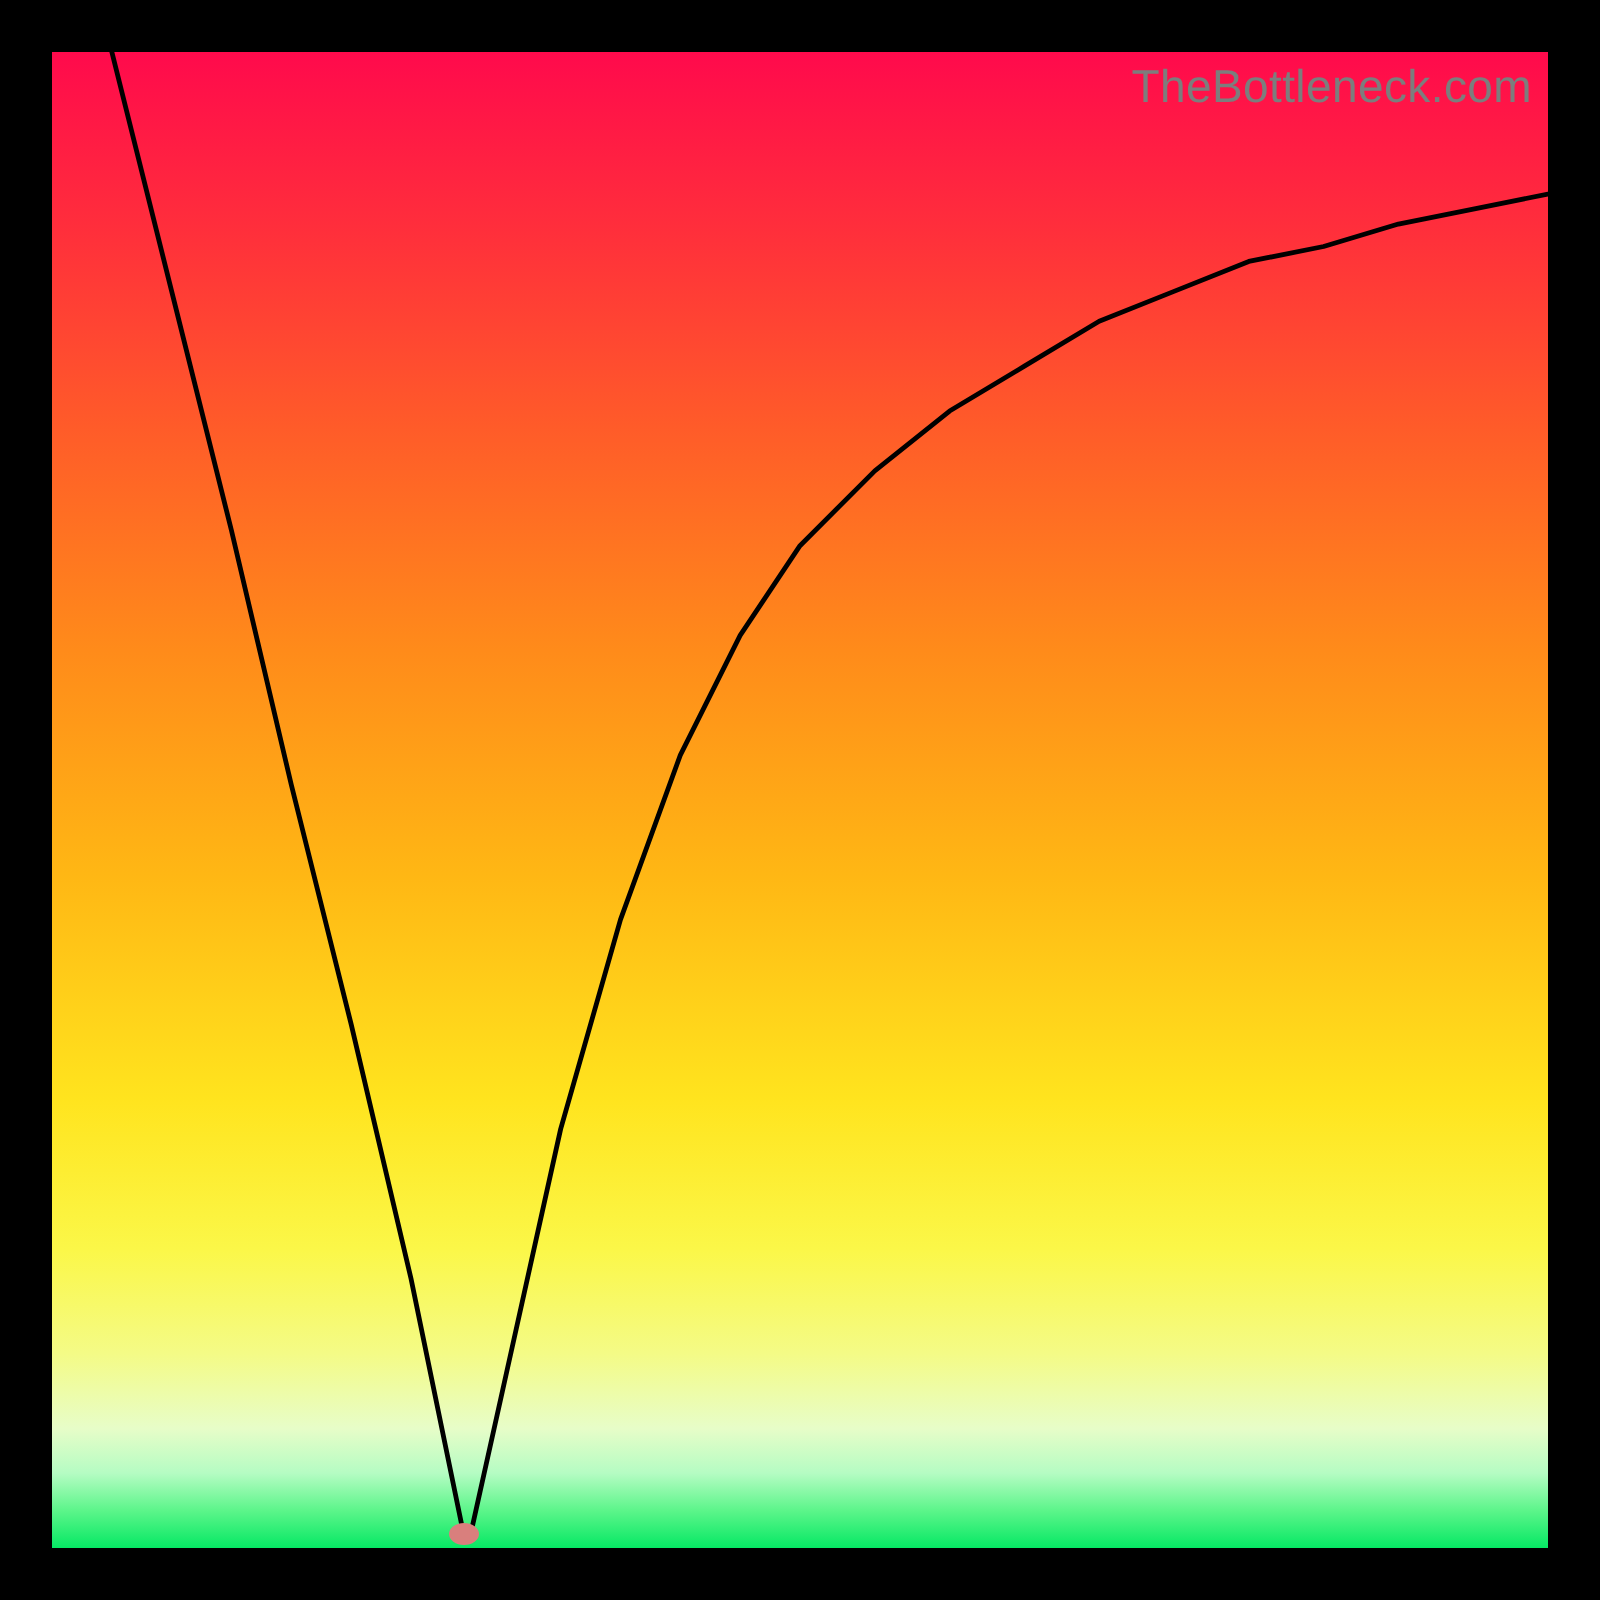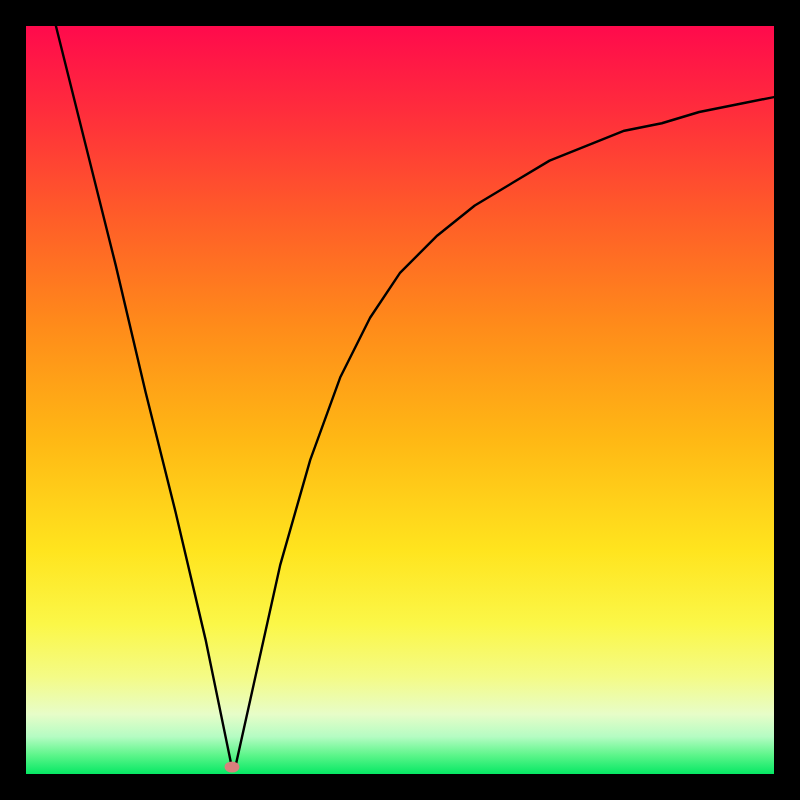--- a/index.html
+++ b/index.html
@@ -55,20 +55,21 @@
     background: #d97f7d;
     border-radius: 50%;
     transform: translate(-50%, -50%);
   }
 </style>
 </head>
 <body>
 
 <div class="outer">
   <div class="plot-area">
+    <div class="watermark">TheBottleneck.com</div>
 
     <svg class="curve" viewBox="0 0 748 748" preserveAspectRatio="none">
       <path id="curve-path" d="M0.00 -112.20 L29.92 0.00 L59.84 119.68 L89.76 239.36 L119.68 366.52 L149.60 486.20 L179.52 613.36 L205.70 740.52 L209.44 740.52 L224.40 673.20 L254.32 538.56 L284.24 433.84 L314.16 351.56 L344.08 291.72 L374.00 246.84 L411.40 209.44 L448.80 179.52 L486.20 157.08 L523.60 134.64 L561.00 119.68 L598.40 104.72 L635.80 97.24 L673.20 86.02 L710.60 78.54 L748.00 71.06" stroke="#000000" stroke-width="2.4" fill="none" stroke-linejoin="round" stroke-linecap="round"></path>
     </svg>
 
     <div class="marker" id="opt-marker" style="left: 205.7px; top: 740.52px; background: rgb(217, 127, 125);"></div>
   </div>
 </div>
 
 </body></html>

